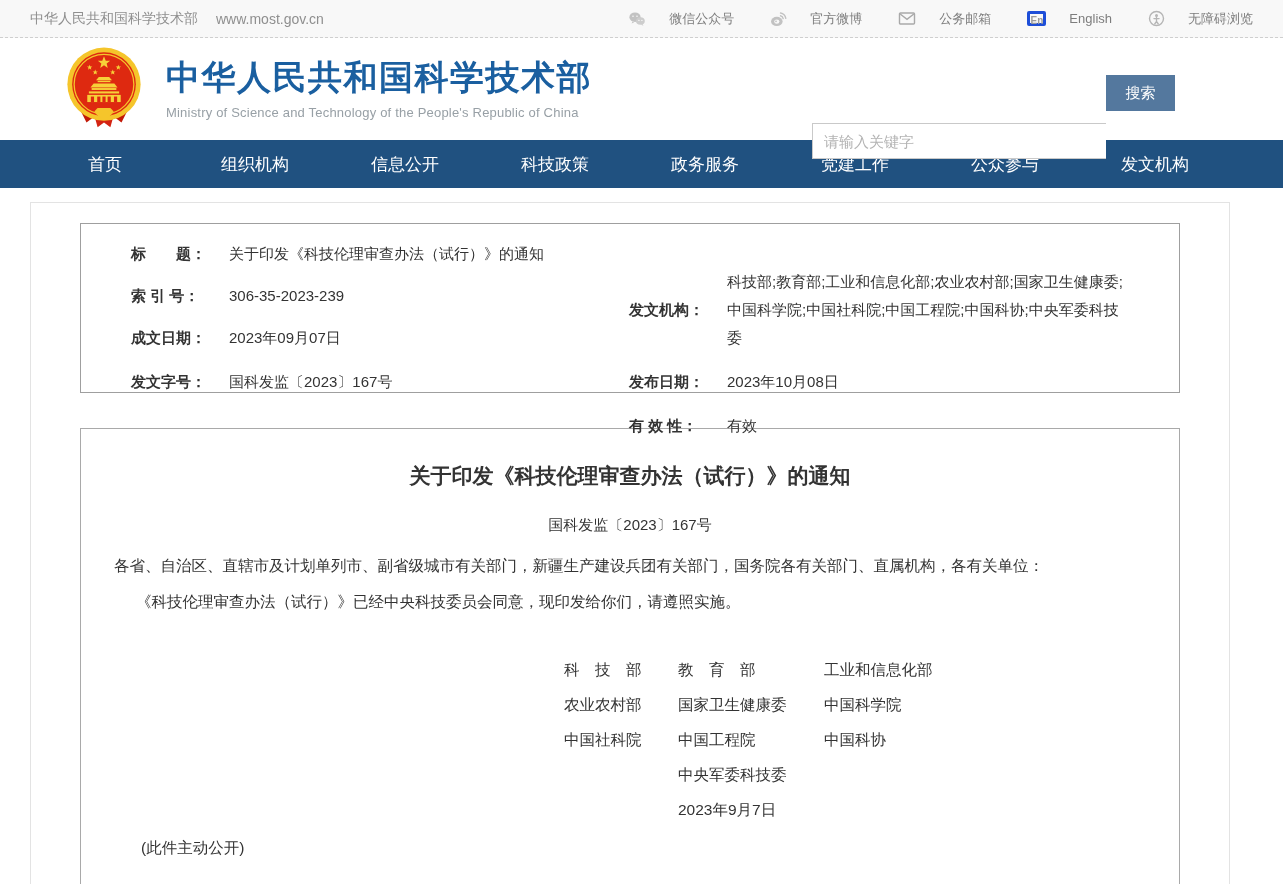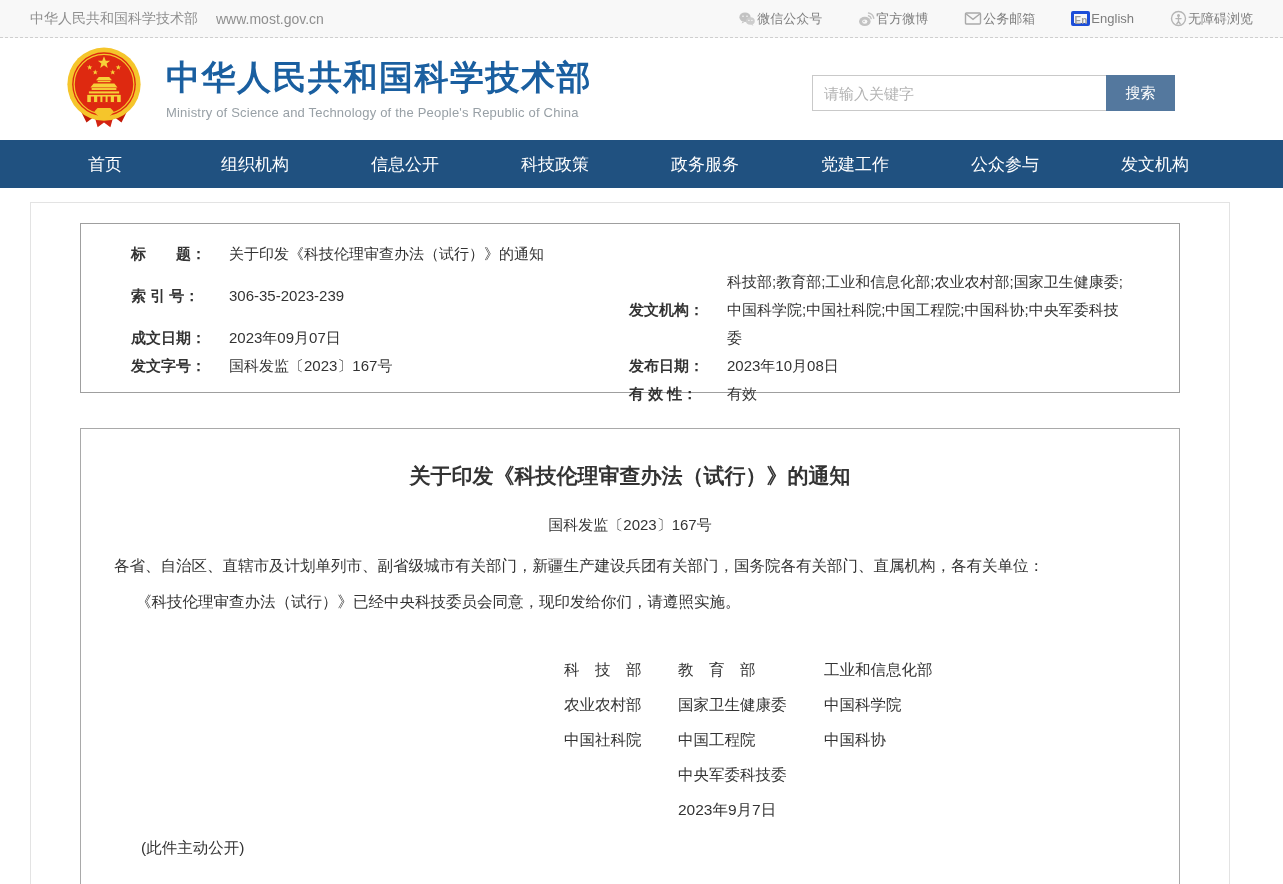--- a/index.html
+++ b/index.html
@@ -4,34 +4,34 @@
 <style>
   * { margin:0; padding:0; box-sizing:border-box; }
   html,body { width:1283px; height:884px; overflow:hidden; background:#fff;
     font-family:"Liberation Sans","DejaVu Sans",sans-serif; }
 
   
   .topbar { height:38px; background:#f8f8f8; border-bottom:1px dashed #cfcfcf;
     display:flex; align-items:center; justify-content:space-between; padding:0 30px; }
   .topbar-left { display:flex; align-items:center; gap:18px; font-size:14px; color:#8f8f8f; }
   .topbar-right { display:flex; align-items:center; gap:36px; }
-  .tb-item { display:flex; align-items:center; gap:1px; font-size:13px; color:#7d7d7d; cursor:pointer;justify-content:space-between; }
+  .tb-item { display:flex; align-items:center; gap:23px; font-size:13px; color:#7d7d7d; cursor:pointer;justify-content:space-between; }
   .tb-item svg { display:block; }
   .en-badge { display:inline-block; width:19px; height:15px; border:3px solid #1d4ed8; border-radius:2px;
     color:#9a9a9a; font-size:10px; font-weight:bold; text-align:center; line-height:13px; }
 
   
   .header { position:relative; height:102px; background:#fff; }
   .logo-wrap { position:absolute; left:64px; top:8px; width:80px; height:86px; cursor:pointer; }
   .brand { position:absolute; left:166px; top:17px; cursor:pointer; }
   .brand-title { font-size:34px; font-weight:bold; color:#1a5fa0; letter-spacing:1.5px; }
   .brand-sub { font-size:13px; color:#98a0a6; margin-top:4px; letter-spacing:0.2px; }
   .search { position:absolute; right:108px; top:37px; display:flex; }
   .search input { width:294px; height:36px; border:1px solid #c9c9c9; border-right:none;
-    padding:16px 11px; font-size:15px; color:#333; outline:none; background:#fff; }
+    padding:16px 11px; font-size:15px; color:#333; outline:none; background:#fff;margin-top:48px; }
   .search input::placeholder { color:#b3b3b3; }
   .search button { width:69px; height:36px; background:#54789e; color:#fff; border:none;
     font-size:15px; cursor:pointer; }
 
   
   .nav { height:48px; background:#205180; }
   .nav-inner { width:1200px; margin-left:30px; height:100%; display:flex; }
   .nav-item { width:150px; display:flex; align-items:center; justify-content:center;
     color:#fff; font-size:17px; cursor:pointer; white-space:nowrap; }
 
@@ -41,21 +41,21 @@
 
   
   .meta-box { width:1100px; margin:20px auto 0; height:170px; border:1px solid #9f9f9f;
     display:flex; font-size:15px; color:#333; background:#fff; }
   .meta-col-left  { padding-left:50px; width:520px; flex:none; }
   .meta-col-right { padding-left:28px; flex:1; }
   .meta-row { display:flex; align-items:flex-start; line-height:28px; }
   .meta-row.centered { align-items:center; }
   .meta-label { font-weight:bold; width:82px; flex:none; margin-right:16px; white-space:nowrap; }
   .meta-value { color:#333; }
-  .mt16{margin-top:16px;align-items:center;} .mt14{margin-top:14px;} .mt44{margin-top:44px;} .mt0{margin-top:0;}
+  .mt16{margin-top:16px;align-items:center;} .mt14{margin-top:14px;} .mt44{margin-top:44px;} .mt0{margin-top:16px;}
   .meta-col-right .meta-value { width:400px; }
 
   
   .doc-box { width:1100px; margin:35px auto 0; height:580px; border:1px solid #a9a9a9;
     padding-top:30px; background:#fff; color:#333; }
   .doc-title { text-align:center; font-size:21px; font-weight:bold; line-height:34px; }
   .doc-number { text-align:center; font-size:15px; margin-top:17px; line-height:30px; }
   .doc-body { padding:0 33px; margin-top:8px; font-size:15.5px; }
   .doc-p { line-height:36px; }
   .doc-p.indent { text-indent:22px; }

